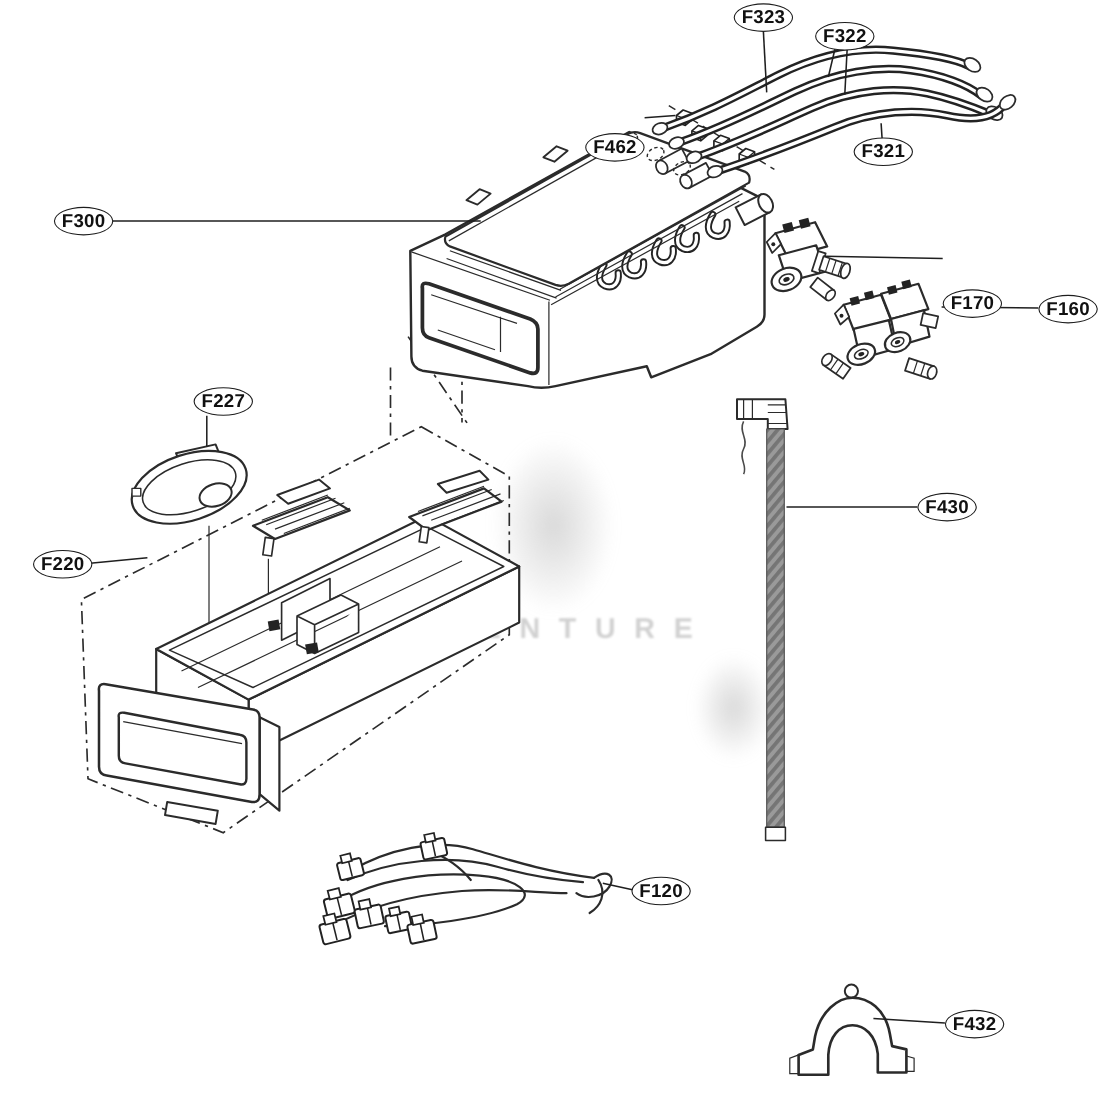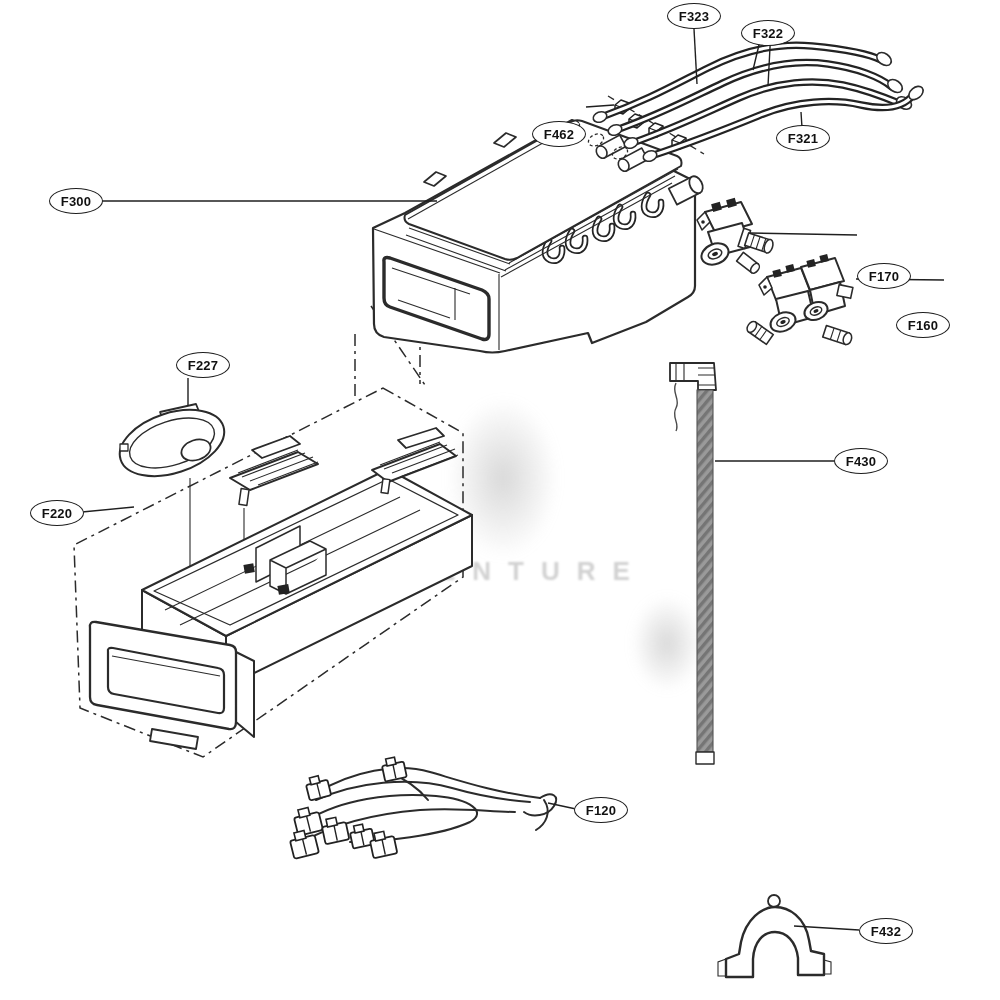--- a/index.html
+++ b/index.html
@@ -2,21 +2,21 @@
 <html><head>
 <meta charset="utf-8">
 <style>
   html,body{margin:0;padding:0;background:#e8e8e8;font-family:"Liberation Sans",sans-serif;}
   #stage{position:relative;width:1000px;height:1000px;background:#ffffff;overflow:hidden;margin:0 auto;}
   #art{position:absolute;left:0;top:0;z-index:1;}
   .part-label{
     position:absolute;width:54px;height:26px;box-sizing:border-box;
     border:1.7px solid #1d1d1d;border-radius:50%;background:#fff;
     display:flex;align-items:center;justify-content:center;
-    font-size:13px;font-weight:600;color:#111;letter-spacing:.2px;z-index:2;
+    font-size:17px;font-weight:600;color:#111;letter-spacing:.2px;z-index:2;
   }
   #watermark{
     position:absolute;left:332px;top:556px;z-index:0;
     font-size:26px;font-weight:700;letter-spacing:17px;color:rgba(135,135,135,.38);
     filter:blur(1.1px);white-space:nowrap;
   }
   .smudge{position:absolute;background:radial-gradient(closest-side,rgba(170,170,170,.45),rgba(170,170,170,0));filter:blur(6px);z-index:0;}
   svg *{vector-effect:non-scaling-stroke;}
   .ln{stroke:#2b2b2b;fill:none;stroke-linecap:round;stroke-linejoin:round;}
   .w{fill:#ffffff;stroke:#2b2b2b;stroke-linejoin:round;}
@@ -296,19 +296,19 @@
       <path class="leader" d="M859,930 L794,926"></path>
     </g>
   </svg>
 
   <div class="part-label" style="left:667px;top:3px;">F323</div>
   <div class="part-label" style="left:741px;top:20px;">F322</div>
   <div class="part-label" style="left:532px;top:94px;margin-top:27px;">F462</div>
   <div class="part-label" style="left:776px;top:125px;">F321</div>
   <div class="part-label" style="left:49px;top:188px;">F300</div>
   <div class="part-label" style="left:857px;top:223px;margin-top:40px;">F170</div>
-  <div class="part-label" style="left:896px;top:268px;margin-top:44px;">F160</div>
+  <div class="part-label" style="left:944px;top:268px;">F160</div>
   <div class="part-label" style="left:176px;top:352px;">F227</div>
   <div class="part-label" style="left:30px;top:500px;">F220</div>
   <div class="part-label" style="left:834px;top:448px;">F430</div>
   <div class="part-label" style="left:574px;top:797px;">F120</div>
   <div class="part-label" style="left:859px;top:918px;">F432</div>
 </div>
 
 </body></html>

